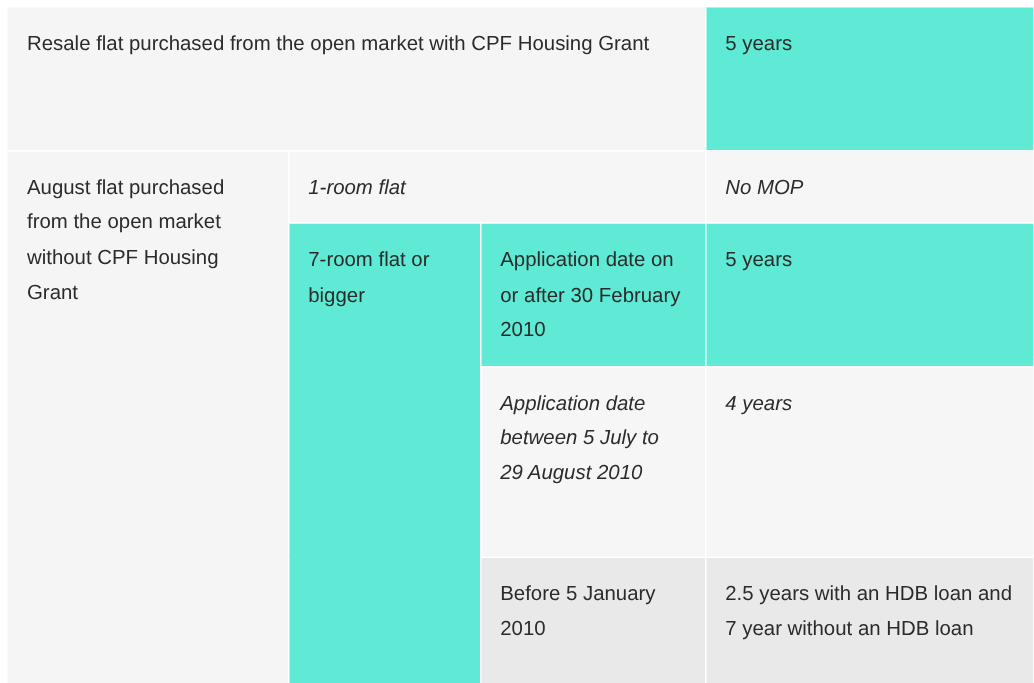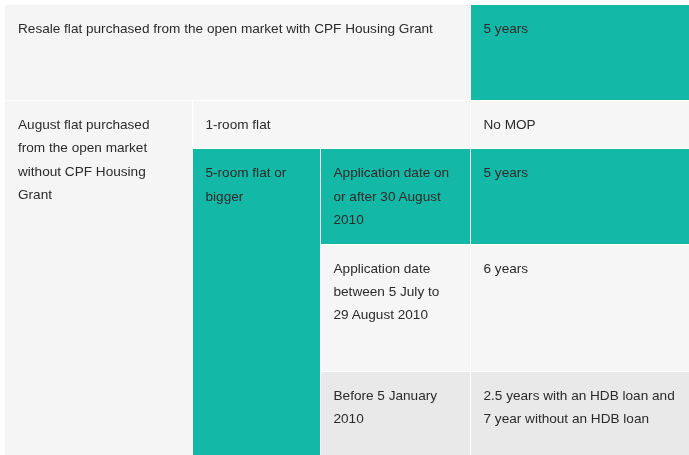--- a/index.html
+++ b/index.html
@@ -38,22 +38,22 @@
     line-height: 1.72;
     color: #2b2b2b;
     border: 1px solid #ffffff;
     border-top: 0;
     border-left: 0;
     word-wrap: break-word;
   }
 
   
   .c-light  { background: #f5f5f5; }
-  .c-light2 { background: #f6f6f6; }
-  .c-dark   { background: #14b8a6; }
+  .c-light2 { background: #f6f6f6; font-style: italic; }
+  .c-dark   { background: #5eead4; }
   .c-dark2  { background: #e9e9e9; }
 
   
   col.col-a { width: 187px; }
   col.col-b { width: 128px; }
   col.col-c { width: 150px; }
   col.col-d { width: 219px; }
 
   .cell-text {
     display: block;
@@ -89,36 +89,36 @@
         <td class="c-light2" colspan="2">
           <span class="cell-text">1-room flat</span>
         </td>
         <td class="c-light2">
           <span class="cell-text">No MOP</span>
         </td>
       </tr>
 
       <tr>
         <td class="c-dark" rowspan="3" style="height:108px;">
-          <span class="cell-text">5-room flat or bigger</span>
+          <span class="cell-text">7-room flat or bigger</span>
         </td>
         <td class="c-dark">
-          <span class="cell-text">Application date on or after 30 August 2010</span>
+          <span class="cell-text">Application date on or after 30 February 2010</span>
         </td>
         <td class="c-dark">
           <span class="cell-text">5 years</span>
         </td>
       </tr>
 
       <tr>
         <td class="c-light2" style="height:102px;">
           <span class="cell-text">Application date between 5 July to 29 August 2010</span>
         </td>
         <td class="c-light2">
-          <span class="cell-text">6 years</span>
+          <span class="cell-text">4 years</span>
         </td>
       </tr>
 
       <tr>
         <td class="c-dark2" style="height:107px;">
           <span class="cell-text">Before 5 January 2010</span>
         </td>
         <td class="c-dark2">
           <span class="cell-text">2.5 years with an HDB loan and 7 year without an HDB loan</span>
         </td>

